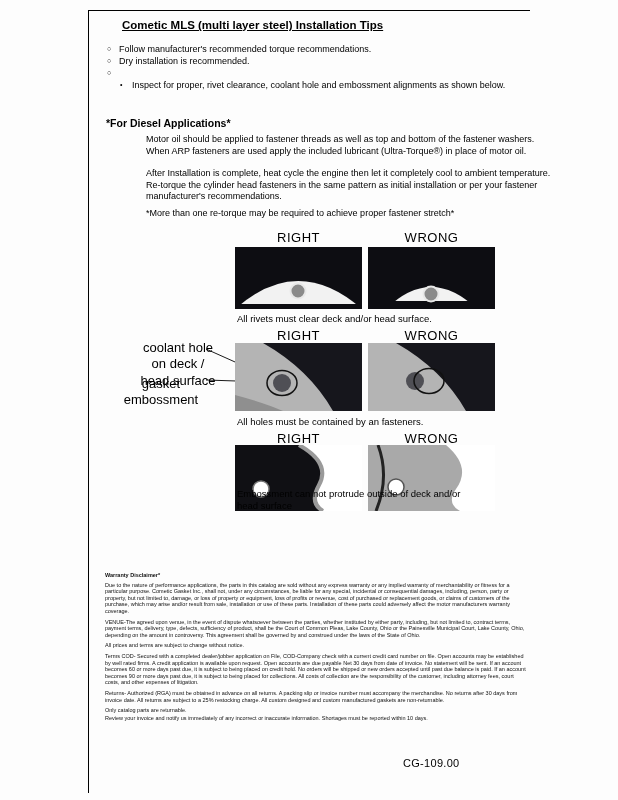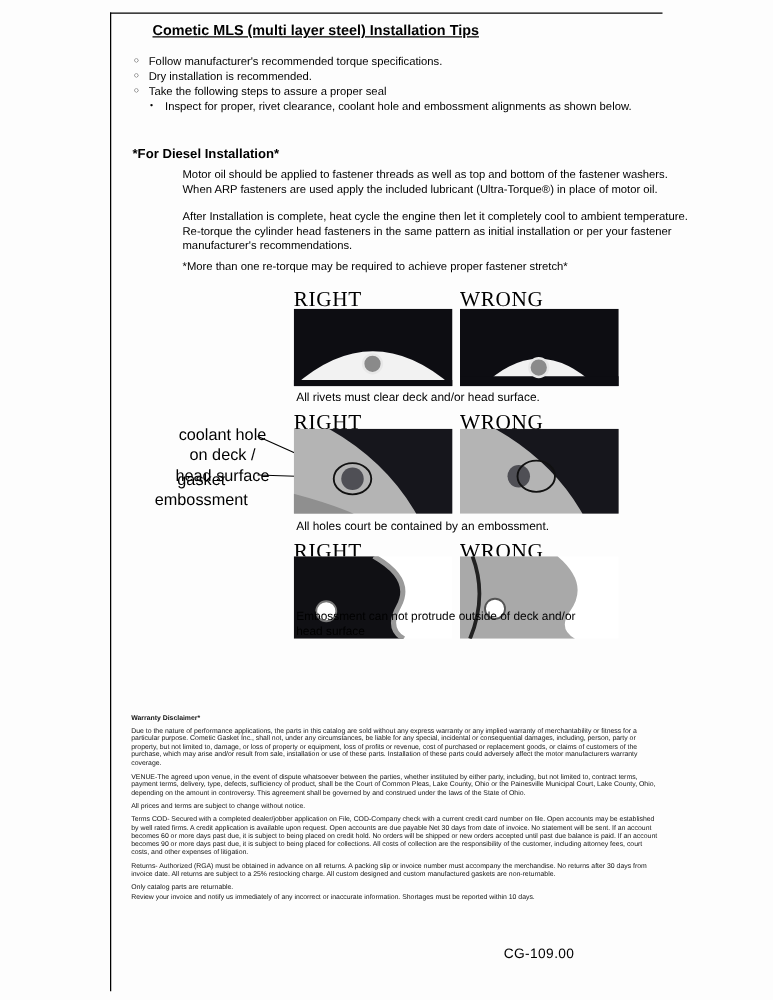--- a/index.html
+++ b/index.html
@@ -8,57 +8,56 @@
   .abs{position:absolute;}
   .frame{left:88px;top:10px;width:441px;height:782px;
          border-top:1.5px solid #000;border-left:1.5px solid #000;}
   .title{font-size:11.5px;font-weight:bold;text-decoration:underline;white-space:nowrap;}
   .bullets{font-size:9px;line-height:1.35;}
   .b-row{display:flex;gap:5px;align-items:flex-start;}
   .b-mark{font-size:7px;line-height:12px;width:7px;flex:0 0 auto;}
   .sub{margin-left:13px;}
   .h2{font-size:10.5px;font-weight:bold;}
   .body-txt{font-size:9px;line-height:1.3;margin-left:40px;}
-  .dg-label{width:127px;text-align:left;font-size:17px;letter-spacing:.5px;font-family:Liberation Serif, serif;}
+  .dg-label{width:127px;text-align:center;font-size:13px;letter-spacing:.5px;}
   .dg-img{width:127px;}
   .dg-img svg{display:block;}
   .caption{font-size:9.5px;line-height:1.25;}
   .callout{font-size:13px;line-height:1.25;text-align:center;}
   .legal{font-size:5.5px;line-height:1.2;width:424px;color:#111;}
   .legal p{margin:0 0 4px 0;}
   .legal .lt{font-weight:bold;margin:0 0 3px 0;}
   .footer{font-size:11px;letter-spacing:.3px;}
 </style>
 </head>
 <body>
 
 <div class="abs frame"></div>
 
 <div class="abs title" style="left:122px;top:19px">Cometic MLS (multi layer steel) Installation Tips</div>
 
 <div class="abs bullets" style="left:107px;top:43px;width:415px">
   <div class="b-row">
     <span class="b-mark">○</span>
-    <span>Follow manufacturer's recommended torque specifications.</span>
+    <span>Follow manufacturer's recommended torque recommendations.</span>
     </div>
   <div class="b-row">
     <span class="b-mark">○</span>
     <span>Dry installation is recommended.</span>
     </div>
   <div class="b-row">
     <span class="b-mark">○</span>
-    <span>Take the following steps to assure a proper seal</span>
     </div>
   <div class="b-row sub">
     <span class="b-mark">•</span>
     <span>Inspect for proper, rivet clearance, coolant hole and embossment alignments as shown below.</span>
     </div>
 </div>
 
-<div class="abs h2" style="left:106px;top:117px">*For Diesel Installation*</div>
+<div class="abs h2" style="left:106px;top:117px">*For Diesel Applications*</div>
 <div class="abs body-txt" style="left:106px;top:134px;width:410px">Motor oil should be applied to fastener threads as well as top and bottom of the fastener washers. When ARP fasteners are used apply the included lubricant (Ultra-Torque®) in place of motor oil.</div>
 <div class="abs body-txt" style="left:106px;top:168px;width:410px">After Installation is complete, heat cycle the engine then let it completely cool to ambient temperature. Re-torque the cylinder head fasteners in the same pattern as initial installation or per your fastener manufacturer's recommendations.</div>
 <div class="abs body-txt" style="left:106px;top:208px;width:410px">*More than one re-torque may be required to achieve proper fastener stretch*</div>
 
 <div class="abs dg-label" style="left:235px;top:230px">RIGHT</div>
 <div class="abs dg-label" style="left:368px;top:230px">WRONG</div>
 
 <div class="abs dg-img" style="left:235px;top:247px">
   <svg width="127" height="62" viewBox="0 0 127 62">
     <rect width="127" height="62" fill="#0d0d12"></rect>
@@ -100,21 +99,21 @@
   </svg>
 </div>
 <div class="abs dg-img" style="left:368px;top:343px">
   <svg width="127" height="68" viewBox="0 0 127 68">
     <rect width="127" height="68" fill="#b4b4b4"></rect>
     <path d="M28,0 L127,0 L127,68 L98,68 Q74,26 28,0 Z" fill="#16161c"></path>
     <circle cx="47" cy="38" r="9" fill="#4f4f55"></circle>
     <ellipse cx="61" cy="38" rx="15" ry="12.5" fill="none" stroke="#111" stroke-width="1.5"></ellipse>
   </svg>
 </div>
-<div class="abs caption" style="left:237px;top:416px;width:280px">All holes court be contained by an embossment.</div>
+<div class="abs caption" style="left:237px;top:416px;width:280px">All holes must be contained by an fasteners.</div>
 
 <div class="abs dg-label" style="left:235px;top:431px">RIGHT</div>
 <div class="abs dg-label" style="left:368px;top:431px">WRONG</div>
 
 <div class="abs dg-img" style="left:235px;top:445px">
   <svg width="127" height="66" viewBox="0 0 127 66">
     <rect width="127" height="66" fill="#fff"></rect>
     <path d="M0,0 L64,0 Q96,18 84,40 Q74,58 88,66 L0,66 Z" fill="#101014"></path>
     <path d="M64,0 Q96,18 84,40 Q74,58 88,66" fill="none" stroke="#9a9a9a" stroke-width="4"></path>
     <circle cx="26" cy="44" r="8" fill="#fff" stroke="#777" stroke-width="1.5"></circle>

